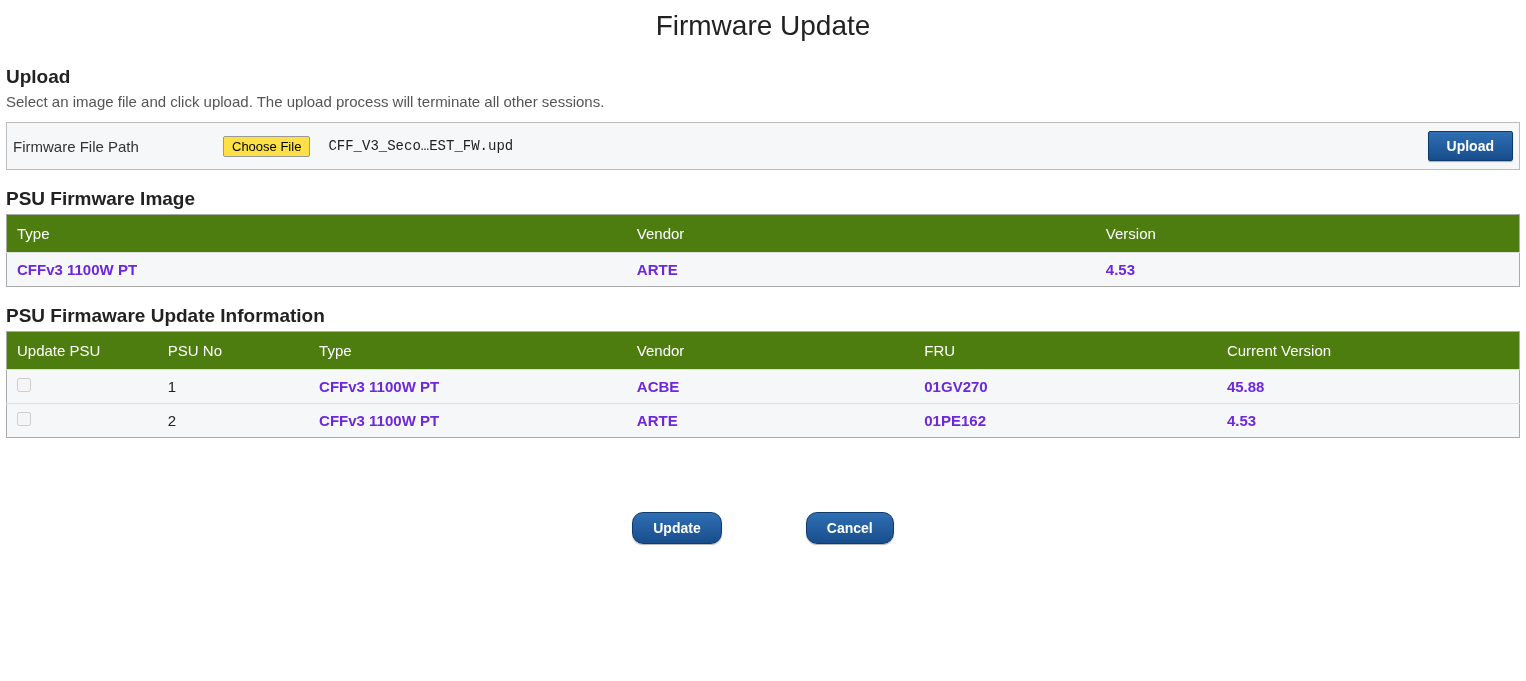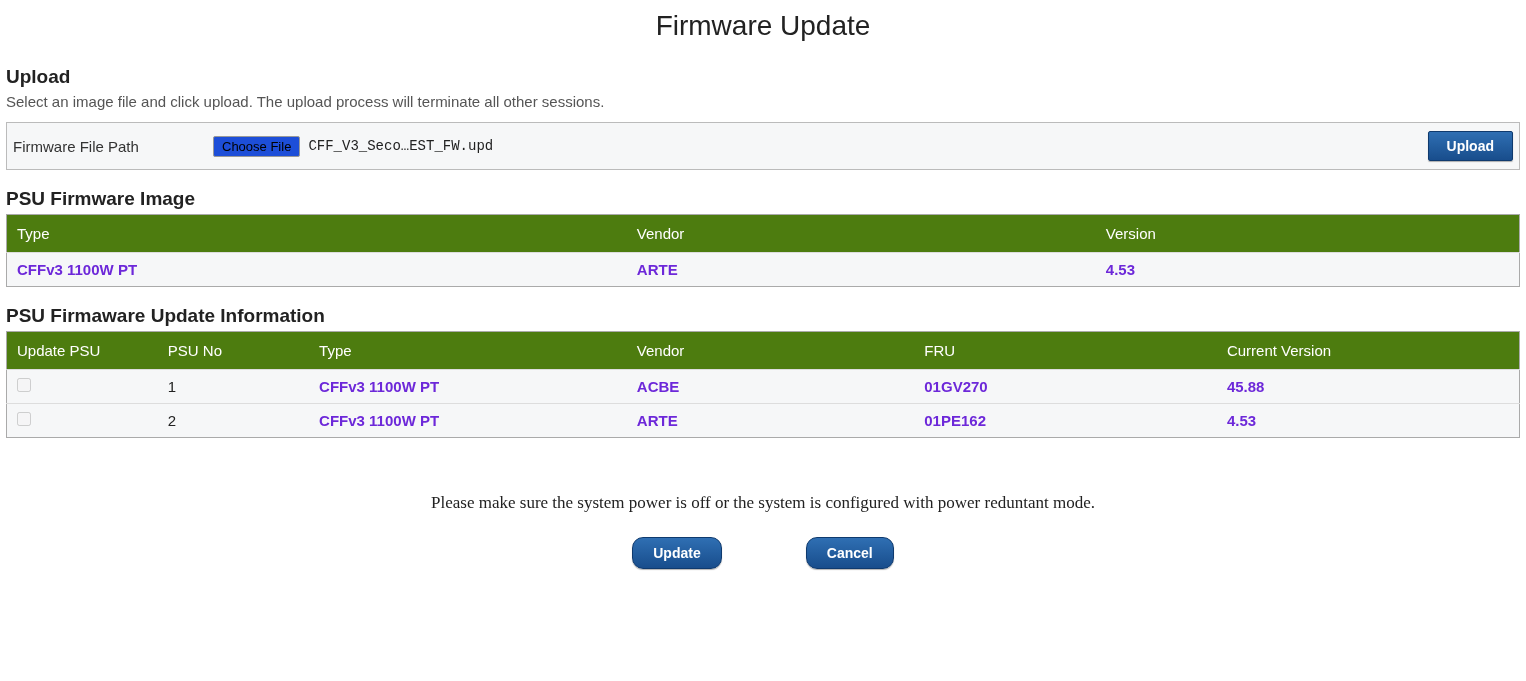--- a/index.html
+++ b/index.html
@@ -27,30 +27,31 @@
       color: #555;
       line-height: 1.35;
       margin-bottom: 10px;
     }
     .upload-box {
       border: 1px solid #bbb;
       background: #f6f7f8;
       display: flex;
       align-items: center;
       padding: 8px 6px;
+      gap: 10px;
     }
     .upload-label {
       width: 200px;
       color: #333;
     }
     .choose-file-btn {
       font-family: Arial, sans-serif;
       font-size: 13px;
       padding: 2px 8px;
-      background: #1d4ed8;
+      background: #fde047;
       border: 1px solid #999;
       border-radius: 2px;
       cursor: pointer;
     }
     .file-name {
       font-family: "Courier New", monospace;
       font-size: 14px;
       color: #222;
       margin-left: 8px;
     }
@@ -191,19 +192,18 @@
       <td class="blue-bold">CFFv3 1100W PT</td>
       <td class="blue-bold">ARTE</td>
       <td class="blue-bold">01PE162</td>
       <td class="blue-bold">4.53</td>
     </tr>
   </tbody>
 </table>
 
 <div class="status-msg">
   <br>
-  <span>Please make sure the system power is off or the system is configured with power reduntant mode.</span>
 </div>
 
 <div class="btn-row">
   <button class="primary-btn">Update</button>
   <button class="primary-btn">Cancel</button>
 </div>
 
 </body></html>

